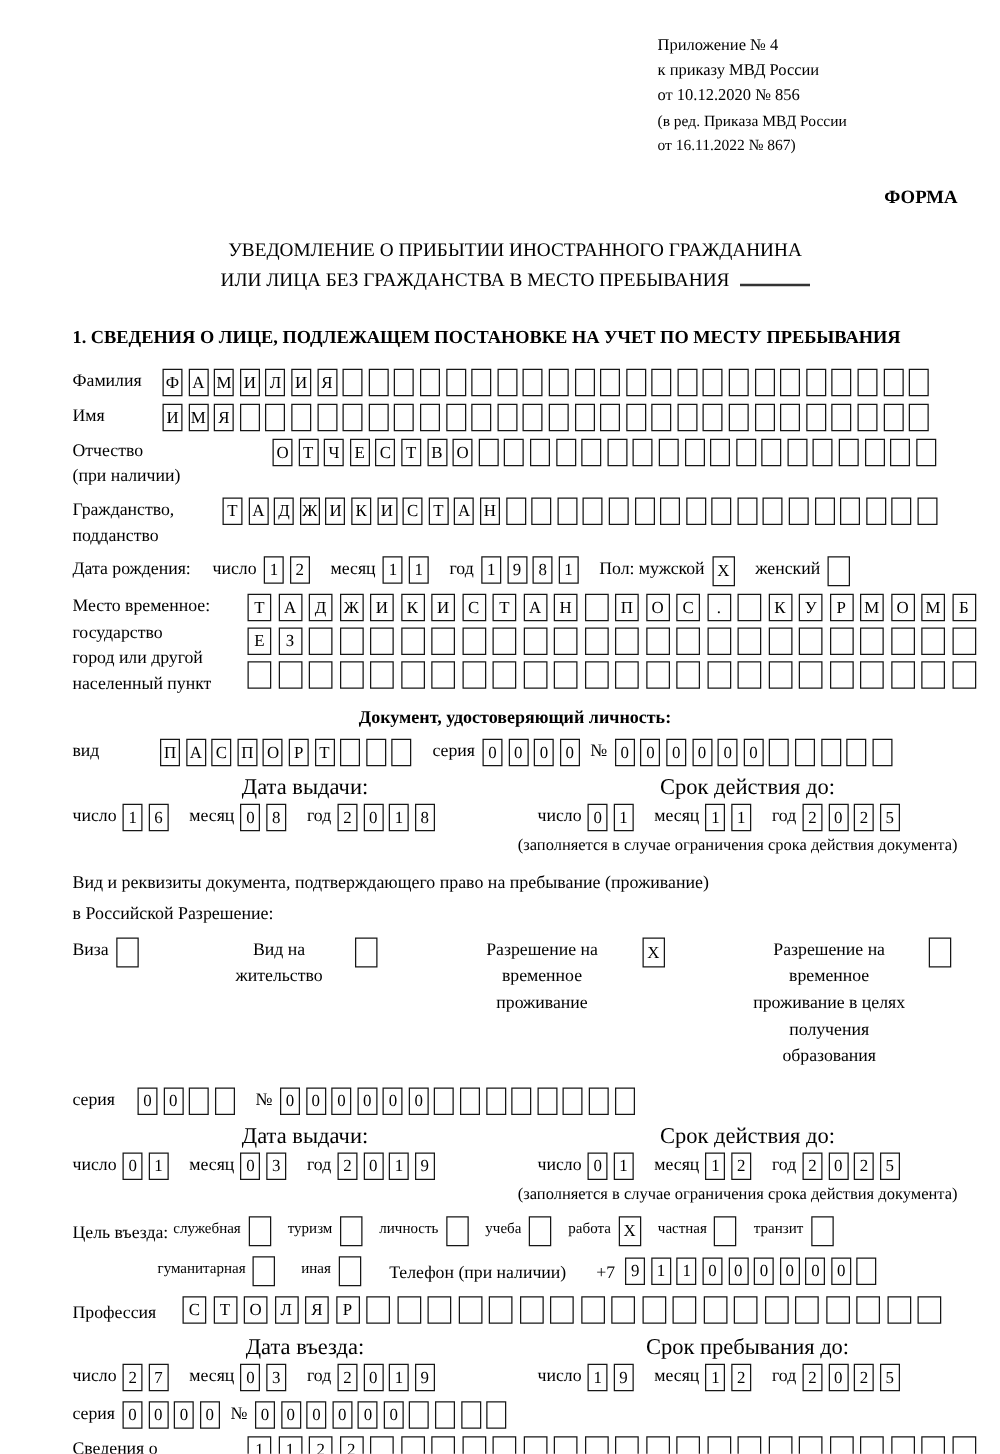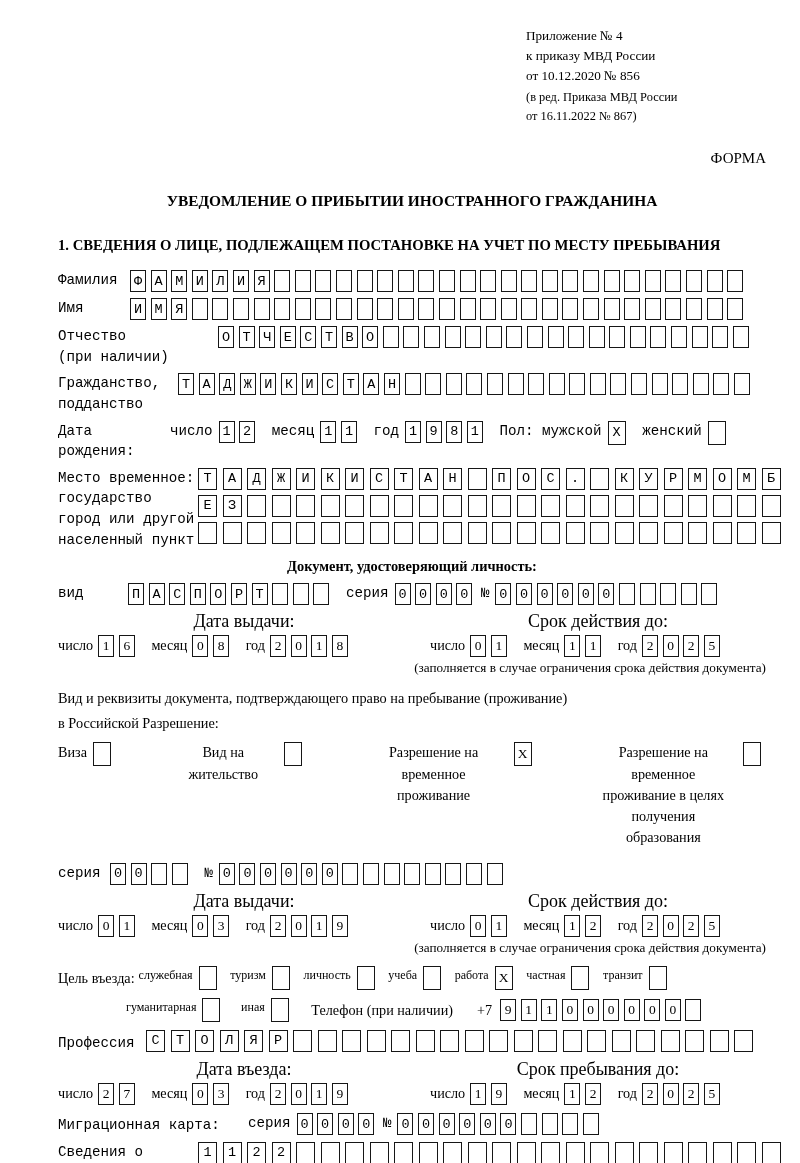--- a/index.html
+++ b/index.html
@@ -5,29 +5,29 @@
   * { margin:0; padding:0; box-sizing:border-box; }
   html,body { background:#ffffff; }
   body {
     width:800px; height:1163px; overflow:hidden;
     font-family:"Liberation Serif", serif; color:#000;
   }
   .page { padding:26px 34px 0 58px; }
 
   .header-note { margin-left:auto; width:240px; font-size:13.2px; line-height:1.5; }
   .header-note .edition { font-size:12.4px; margin-top:3px; }
-  .form-label { text-align:right; font-weight:normal; font-size:15px; margin-top:24px; }
-
-  .title { text-align:center; font-weight:bold; font-size:15.4px; margin-top:22px; line-height:1.6; }
+  .form-label { text-align:right; font-weight:bold; font-size:15px; margin-top:24px; }
+
+  .title { text-align:center; font-weight:normal; font-size:15.4px; margin-top:22px; line-height:1.6; }
   .underline-blank { display:inline-block; width:56px; border-bottom:2px solid #333; height:0.95em; margin-left:8px; }
 
   .sec-heading { font-weight:bold; font-size:14.7px; margin-top:24px; margin-bottom:16px; }
 
   .pre { white-space:pre-line; }
-  .row { display:flex; align-items:flex-start; margin-bottom:6px;font-family:Liberation Mono, monospace; }
+  .row { display:flex; align-items:flex-start; margin-bottom:6px; }
   .lbl { font-size:14.2px; line-height:1.45; flex-shrink:0; }
 
   .cells { display:flex; flex-shrink:0; }
   .cell {
     width:16px; height:22px; border:1.7px solid #161616; margin-right:4.6px;
     display:flex; align-items:center; justify-content:center;
     font-size:13.5px; flex-shrink:0;
   }
   .wide .cell { width:19px; margin-right:5.5px; }
   .cb .cell { width:18px; height:24px; }
@@ -74,20 +74,23 @@
     <div class="pre">Приложение № 4
 к приказу МВД России
 от 10.12.2020 № 856</div>
     <div class="pre edition">(в ред. Приказа МВД России
 от 16.11.2022 № 867)</div>
   </div>
   <div class="form-label">ФОРМА</div>
 
   <div class="title">
     <div>УВЕДОМЛЕНИЕ О ПРИБЫТИИ ИНОСТРАННОГО ГРАЖДАНИНА</div>
+    <div>
+      <span>ИЛИ ЛИЦА БЕЗ ГРАЖДАНСТВА В МЕСТО ПРЕБЫВАНИЯ</span><span class="underline-blank"></span>
+    </div>
   </div>
 
   <div class="sec-heading">1. СВЕДЕНИЯ О ЛИЦЕ, ПОДЛЕЖАЩЕМ ПОСТАНОВКЕ НА УЧЕТ ПО МЕСТУ ПРЕБЫВАНИЯ</div>
 
   <div class="row">
     <span class="lbl w72">Фамилия</span>
     <span class="cells">
         <span class="cell">Ф</span>
         <span class="cell">А</span>
         <span class="cell">М</span>
@@ -676,21 +679,20 @@
       <span class="cells">
           <span class="cell">2</span>
           <span class="cell">0</span>
           <span class="cell">2</span>
           <span class="cell">5</span>
         </span>
     </span>
   </div>
 
   <div class="row mt8">
-    <span class="lbl" style="width:190px;padding-top:2px">Миграционная карта:</span>
     <span class="inlbl">серия</span>
     <span class="cells">
         <span class="cell">0</span>
         <span class="cell">0</span>
         <span class="cell">0</span>
         <span class="cell">0</span>
       </span>
     <span class="inlbl" style="margin-left:4px">№</span>
     <span class="cells">
         <span class="cell">0</span>

